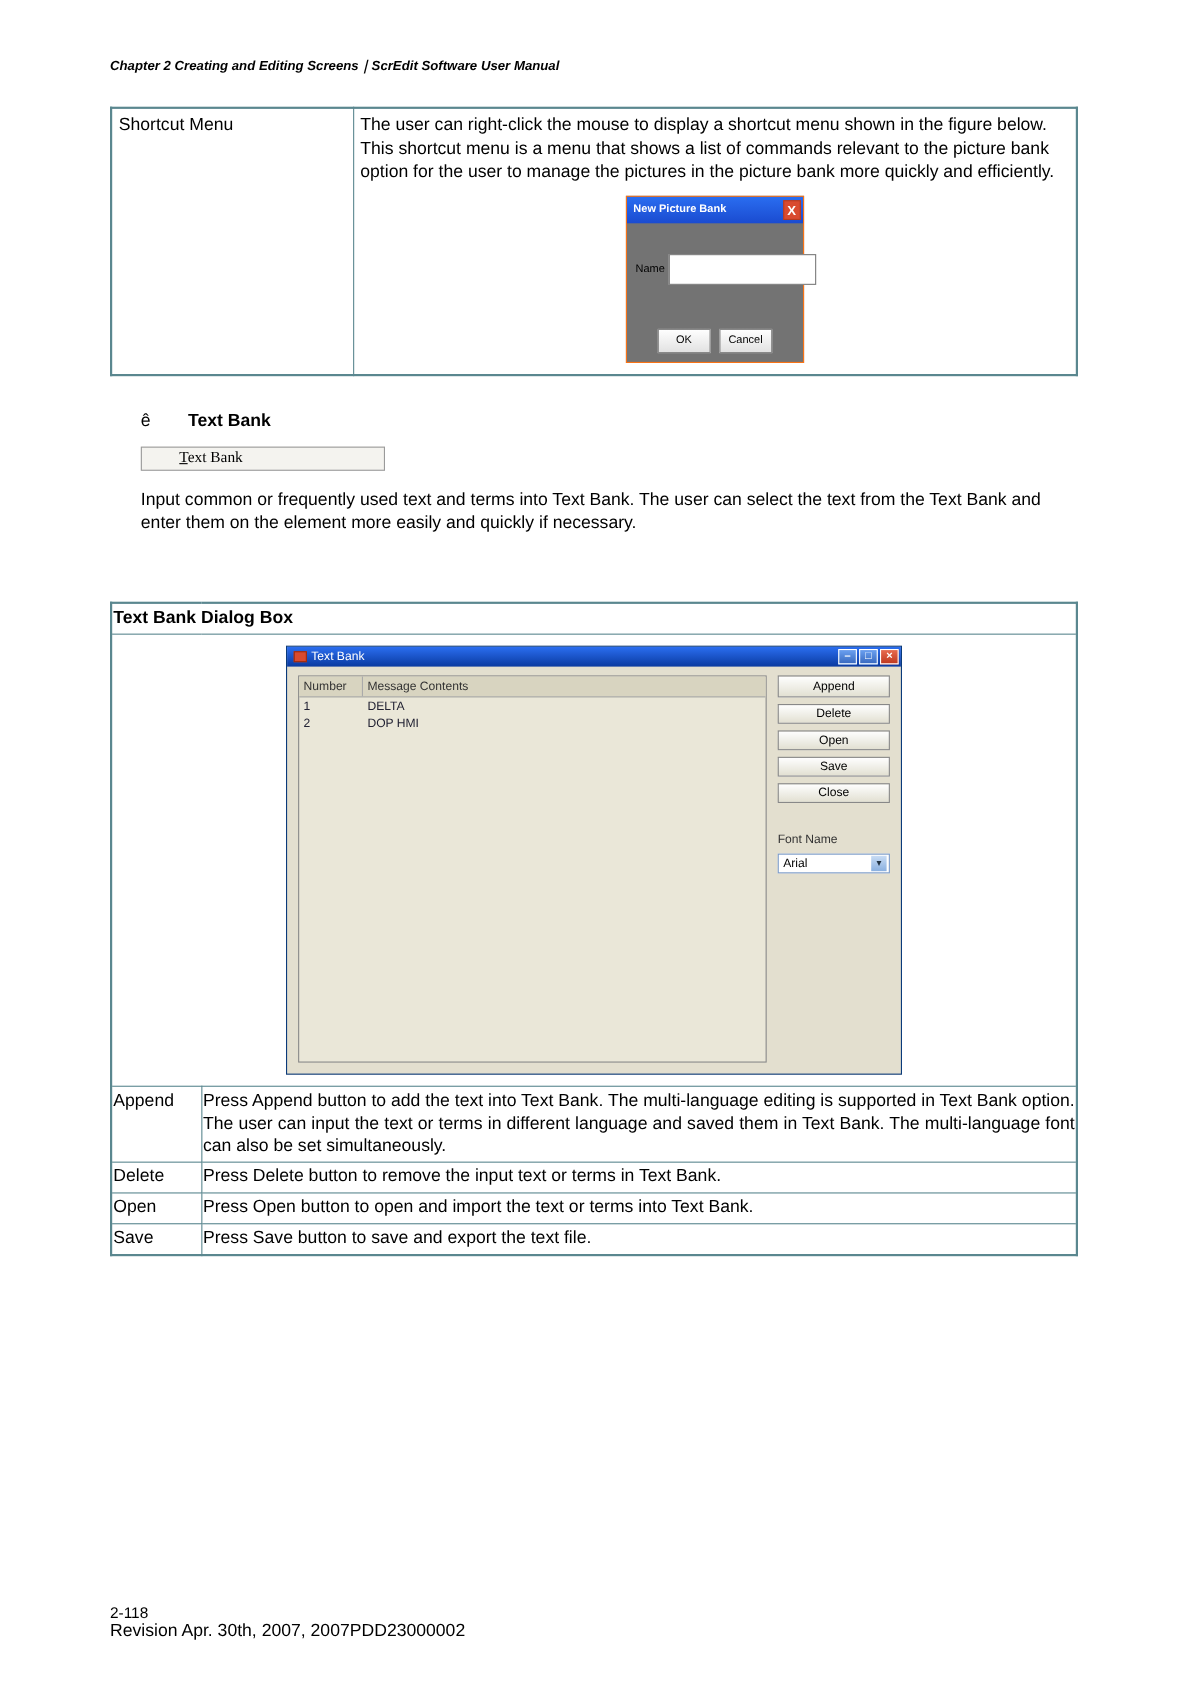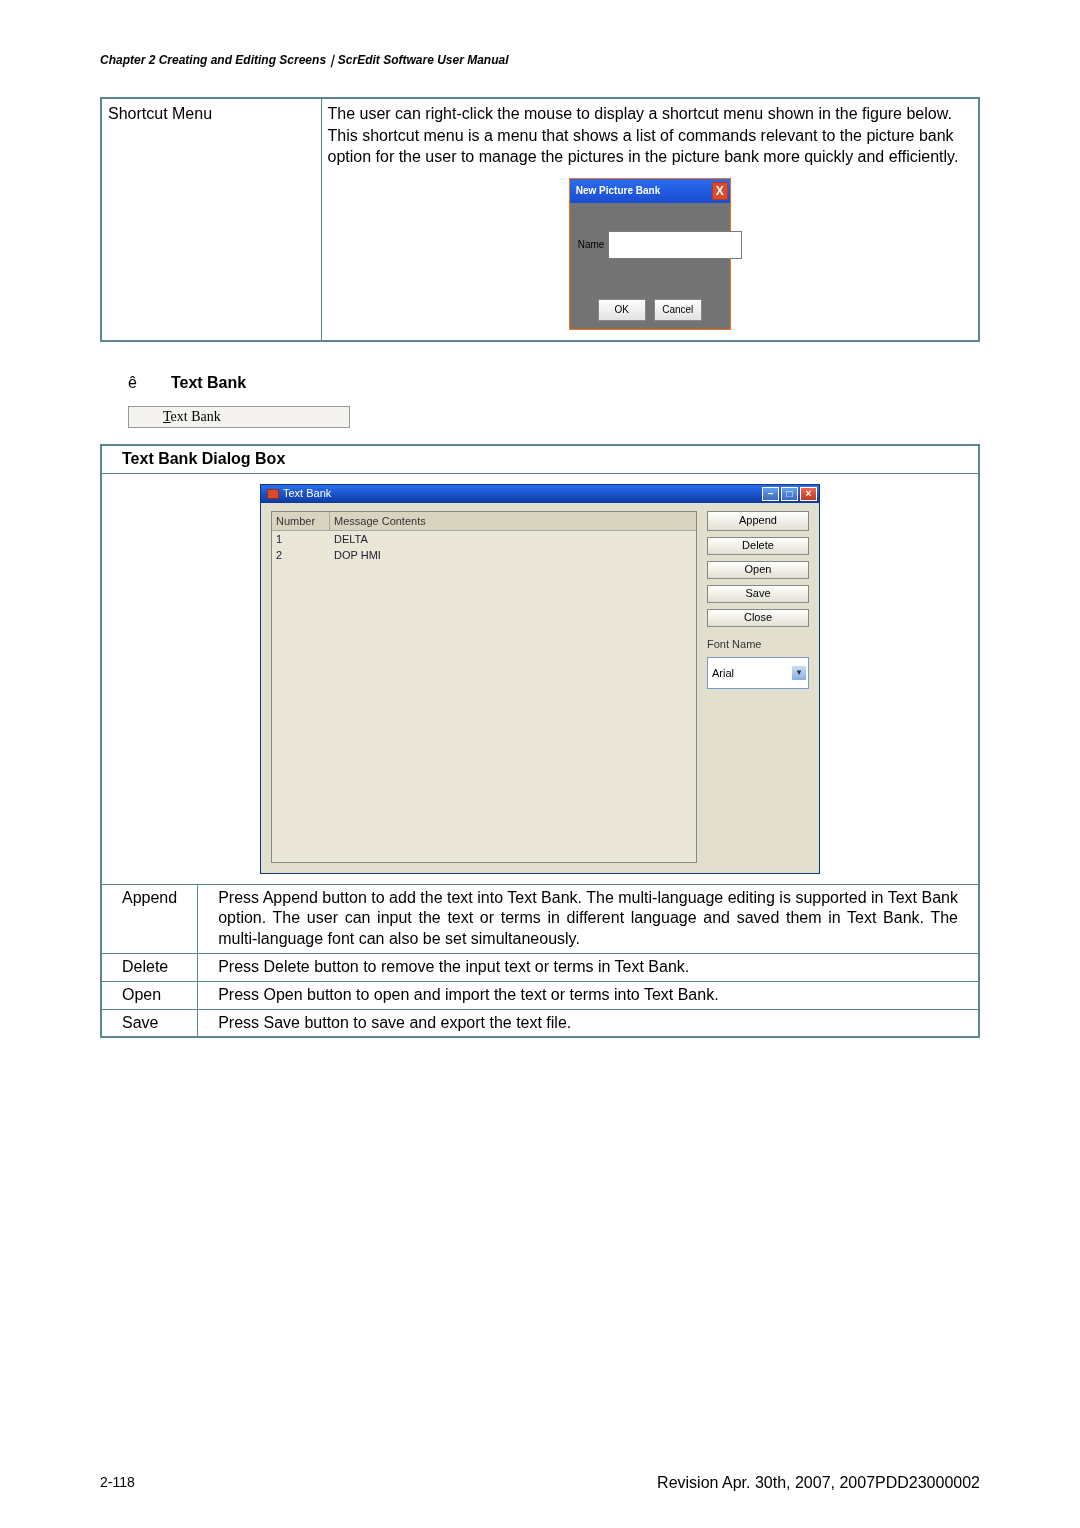--- a/index.html
+++ b/index.html
@@ -209,23 +209,23 @@
     gap: 6px;
   }
   .sbtn {
     height: 18px;
     border: 1px solid #888;
     background: linear-gradient(to bottom, #fefefe, #e2e0d2);
     font-size: 11px;
     display: flex; align-items: center; justify-content: center;
   }
   .sbtn.append { height: 20px; }
-  .font-lbl { font-size: 11px; color: #333; margin-top: 4px; }
+  .font-lbl { font-size: 11px; color: #333; margin-top: 20px; }
   .font-select {
-    height: 32px;
+    height: 18px;
     border: 1px solid #7a9ac8;
     background: #fff;
     display: flex; align-items: center; justify-content: space-between;
     padding: 0 2px 0 4px;
     font-size: 11px;
   }
   .font-select .dd {
     width: 14px; height: 14px;
     background: linear-gradient(to bottom, #c8dcf4, #8ab0e0);
     display: flex; align-items: center; justify-content: center;
@@ -233,36 +233,37 @@
   }
 
   table.outer2 {
     border-collapse: collapse;
     width: 100%;
     border: 2px solid #5a878f;
   }
   table.outer2 td, table.outer2 th {
     border: 1px solid #5a878f;
     vertical-align: top;
-    padding: 3px 20px;
+    padding: 3px 1px;
     font-size: 16px;
     line-height: 1.3;
     text-align: left;
   }
   table.outer2 th { font-weight: bold; }
   .col-left2 { width: 82px; }
 
   .page-footer {
     position: absolute;
     bottom: 36px;
     left: 100px;
     right: 100px;
     display: flex;
     justify-content: space-between;
     font-size: 14px;
+    flex-direction: column;
   }
   .page-footer .rev { font-size: 16px; }
 </style>
 </head>
 <body>
 
 <div class="page">
   <div class="page-header">Chapter 2  Creating and Editing Screens｜ScrEdit Software User Manual</div>
 
   <table class="outer">
@@ -295,20 +296,21 @@
     </table>
 
   <div class="tb-section">
     <div class="tb-heading-row">
       <span class="bullet">ê</span>
       <span class="ttl">Text Bank</span>
     </div>
     <div class="tb-menuitem">
       <span class="mn-underline">T</span><span>ext Bank</span>
     </div>
+    <div class="tb-desc">Input common or frequently used text and terms into Text Bank. The user can select the text from the Text Bank and enter them on the element more easily and quickly if necessary.</div>
   </div>
 
 
   <table class="outer2">
     <tbody>
         <tr>
       <th colspan="2">Text Bank Dialog Box</th>
     </tr>
     <tr>
       <td colspan="2" style="padding:6px 6px 6px 6px;">

